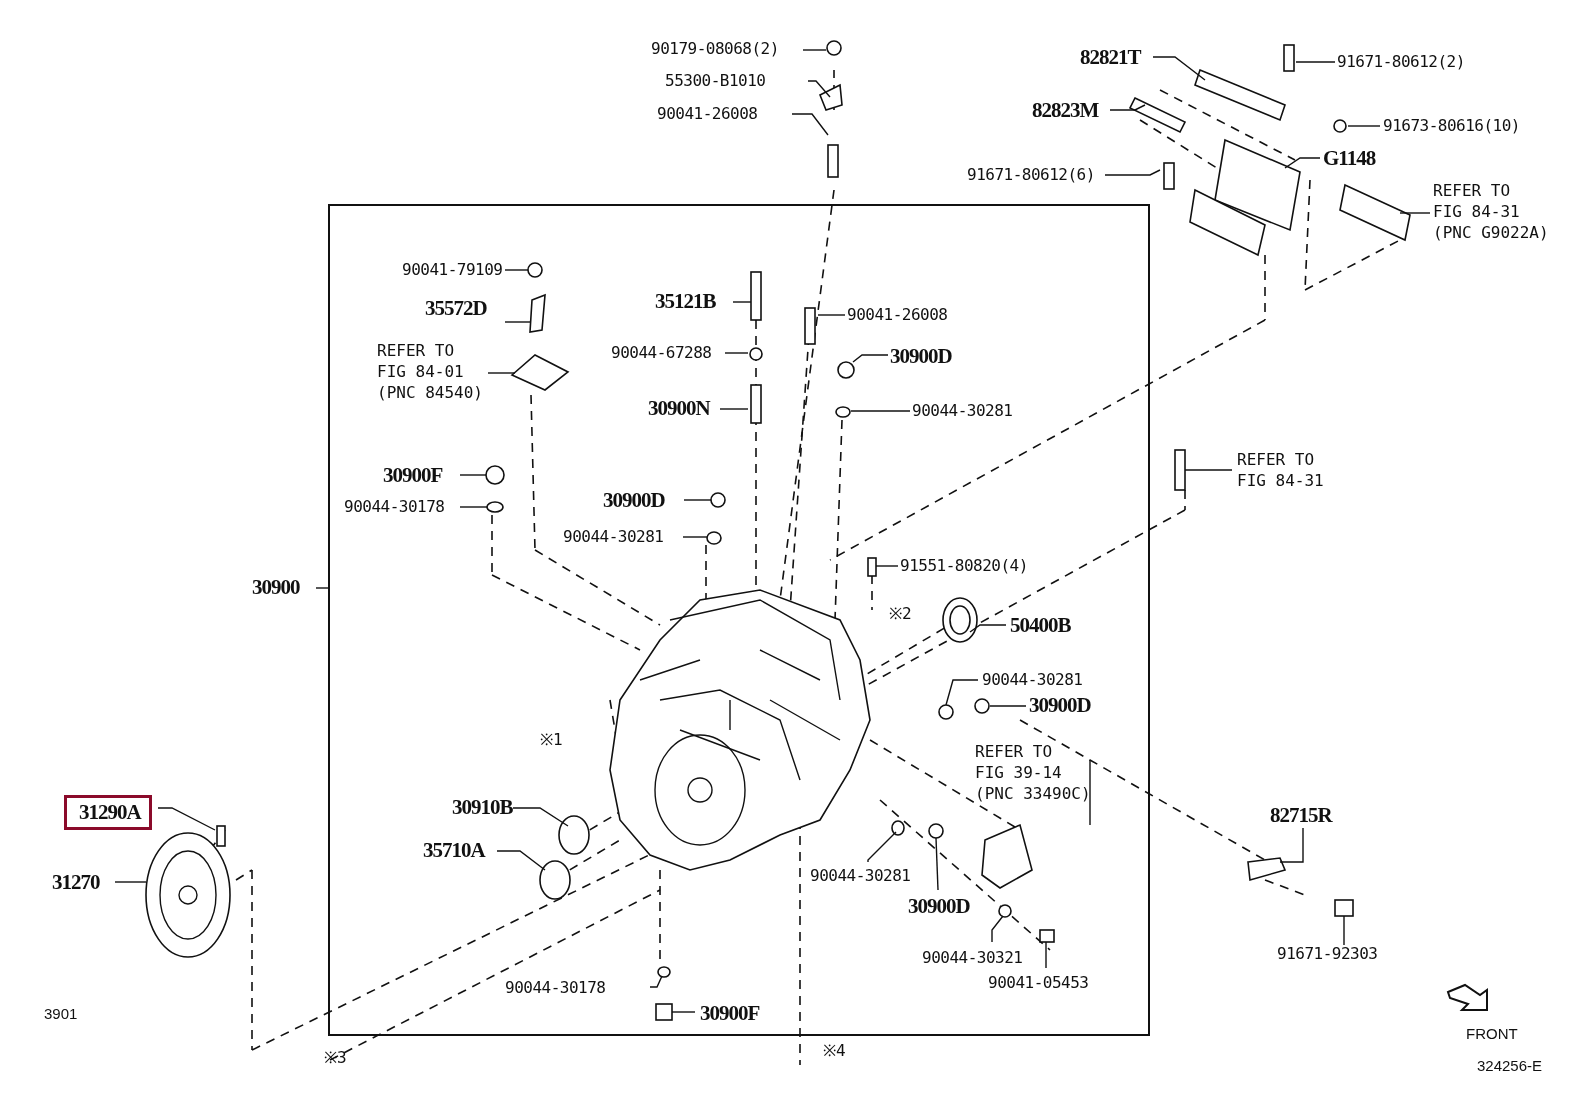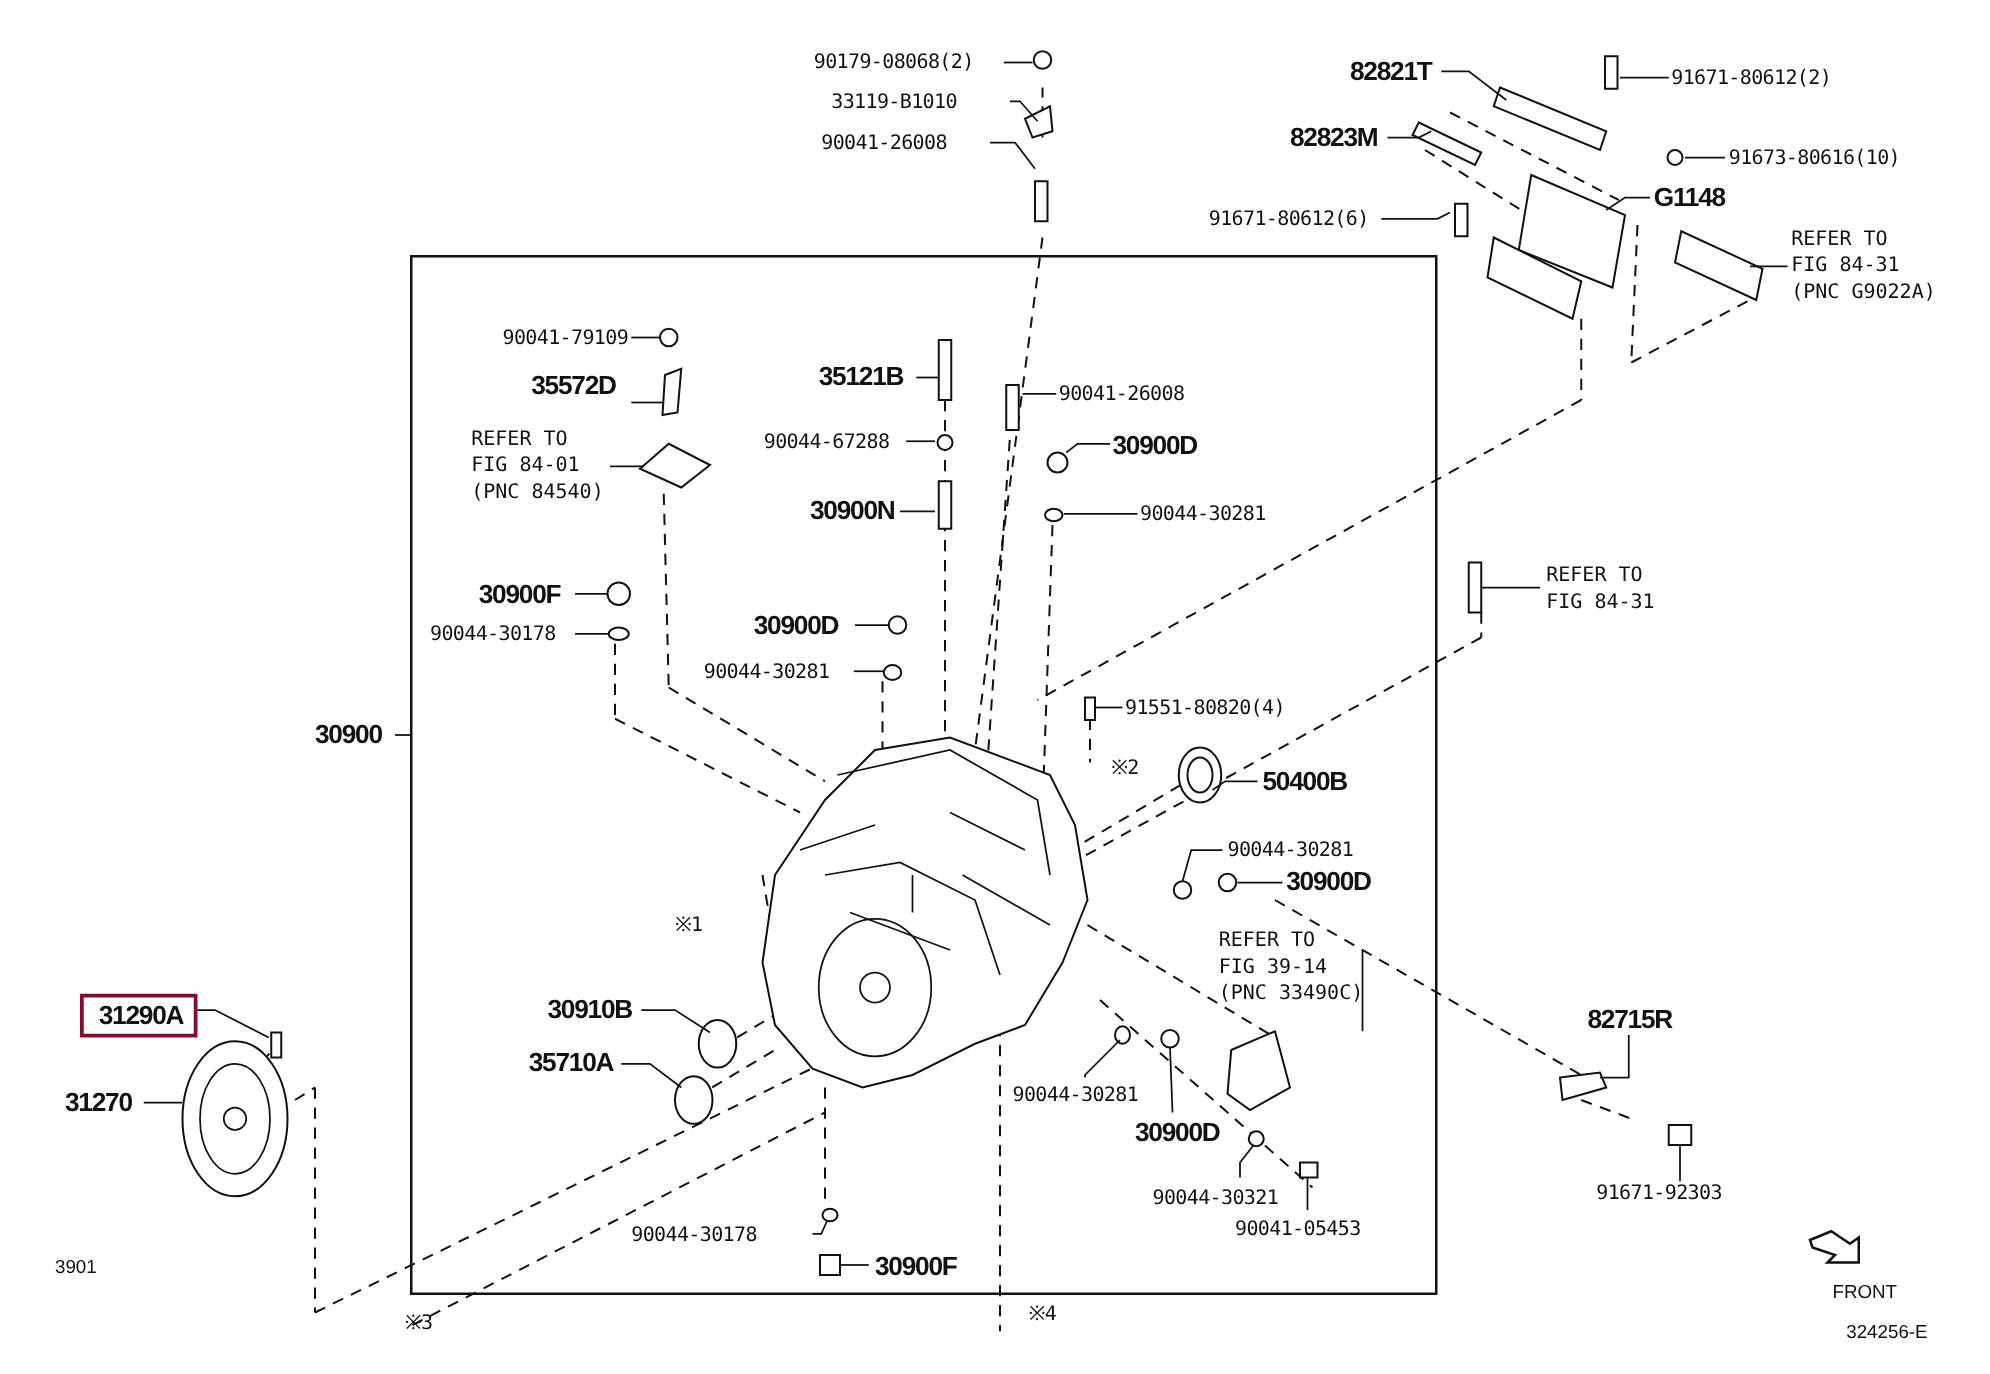--- a/index.html
+++ b/index.html
@@ -1,19 +1,19 @@
 <!DOCTYPE html>
 <html><head>
 <meta charset="utf-8">
 <style>
   html,body{margin:0;padding:0;background:#fff;}
   body{width:1592px;height:1099px;position:relative;overflow:hidden;font-family:"DejaVu Sans Mono","Liberation Mono",monospace;color:#111;}
   svg#diagram{position:absolute;left:0;top:0;}
   .lbl{position:absolute;white-space:nowrap;line-height:1;color:#111;}
-  .big{font-size:21px;font-weight:bold;font-family:Liberation Sans, sans-serif;letter-spacing:-1px;}
+  .big{font-size:21px;font-weight:bold;font-family:Liberation Serif, serif;letter-spacing:-1px;}
   .sm{font-size:16px;font-family:"DejaVu Sans Mono",monospace;letter-spacing:-0.5px;}
   .ref{font-size:16px;line-height:21px;font-family:"DejaVu Sans Mono",monospace;}
   .foot{font-size:15px;font-family:"Liberation Sans",sans-serif;}
   .hl{border:3px solid #8b0a2a;padding:4px 8px;}
   .ln{stroke:#111;stroke-width:1.4;fill:none;}
   .dash{stroke:#111;stroke-width:1.6;fill:none;stroke-dasharray:9 7;}
   .part{stroke:#111;stroke-width:1.6;fill:#fff;}
 </style>
 </head>
 <body>
@@ -159,21 +159,21 @@
     <line class="ln" x1="1344" y1="916" x2="1344" y2="945"></line>
     <polyline class="ln" points="650,987 657,987 662,976"></polyline>
     <line class="ln" x1="672" y1="1012" x2="695" y2="1012"></line>
     <line class="ln" x1="1185" y1="470" x2="1232" y2="470"></line>
   </g>
 
   <path d="M1448,992 L1465,985 L1480,995 L1487,990 L1487,1010 L1462,1010 L1468,1004 L1450,998 Z" fill="#fff" stroke="#111" stroke-width="2"></path>
 </svg>
 
 <div class="lbl sm" style="left:651px;top:41px">90179-08068(2)</div>
-<div class="lbl sm" style="left:665px;top:73px">33119-B1010</div>
+<div class="lbl sm" style="left:665px;top:73px">55300-B1010</div>
 <div class="lbl sm" style="left:657px;top:106px">90041-26008</div>
 <div class="lbl big" style="left:1080px;top:47px">82821T</div>
 <div class="lbl sm" style="left:1337px;top:54px">91671-80612(2)</div>
 <div class="lbl big" style="left:1032px;top:100px">82823M</div>
 <div class="lbl sm" style="left:1383px;top:118px">91673-80616(10)</div>
 <div class="lbl sm" style="left:967px;top:167px">91671-80612(6)</div>
 <div class="lbl big" style="left:1323px;top:148px">G1148</div>
 <div class="lbl ref" style="left:1433px;top:180px">
   <div>REFER TO</div>
   <div>FIG 84-31</div>
@@ -211,21 +211,21 @@
   <div>REFER TO</div>
   <div>FIG 39-14</div>
   <div>(PNC 33490C)</div>
 </div>
 
 <div class="lbl ref" style="left:1237px;top:449px">
   <div>REFER TO</div>
   <div>FIG 84-31</div>
 </div>
 
-<div class="lbl big" style="left:438px;top:797px">30910B</div>
+<div class="lbl big" style="left:452px;top:797px">30910B</div>
 <div class="lbl big" style="left:423px;top:840px">35710A</div>
 <div class="lbl big hl" style="left: 64px; top: 795px; border-color: rgb(139, 10, 42); padding-left: 12px;">31290A</div>
 <div class="lbl big" style="left:52px;top:872px">31270</div>
 <div class="lbl sm" style="left:810px;top:868px">90044-30281</div>
 <div class="lbl big" style="left:908px;top:896px">30900D</div>
 <div class="lbl sm" style="left:922px;top:950px">90044-30321</div>
 <div class="lbl sm" style="left:988px;top:975px">90041-05453</div>
 <div class="lbl big" style="left:1270px;top:805px">82715R</div>
 <div class="lbl sm" style="left:1277px;top:946px">91671-92303</div>
 <div class="lbl sm" style="left:505px;top:980px">90044-30178</div>

